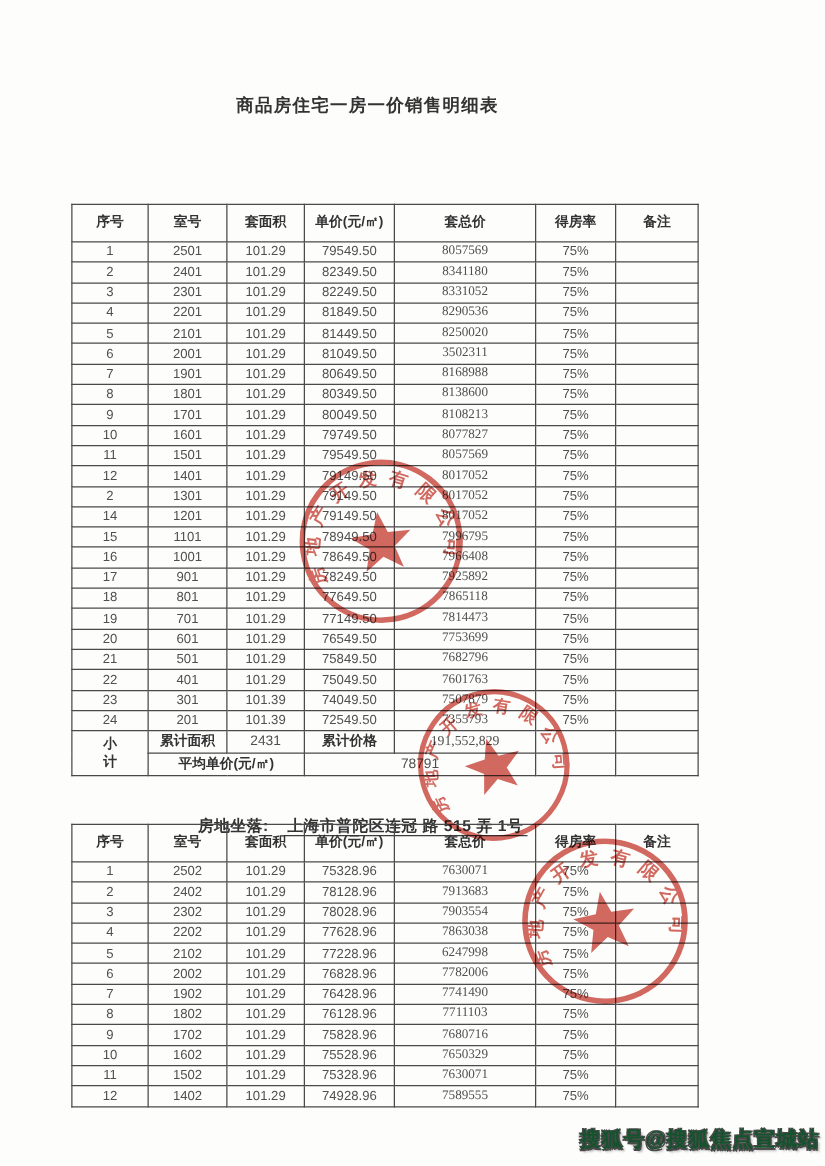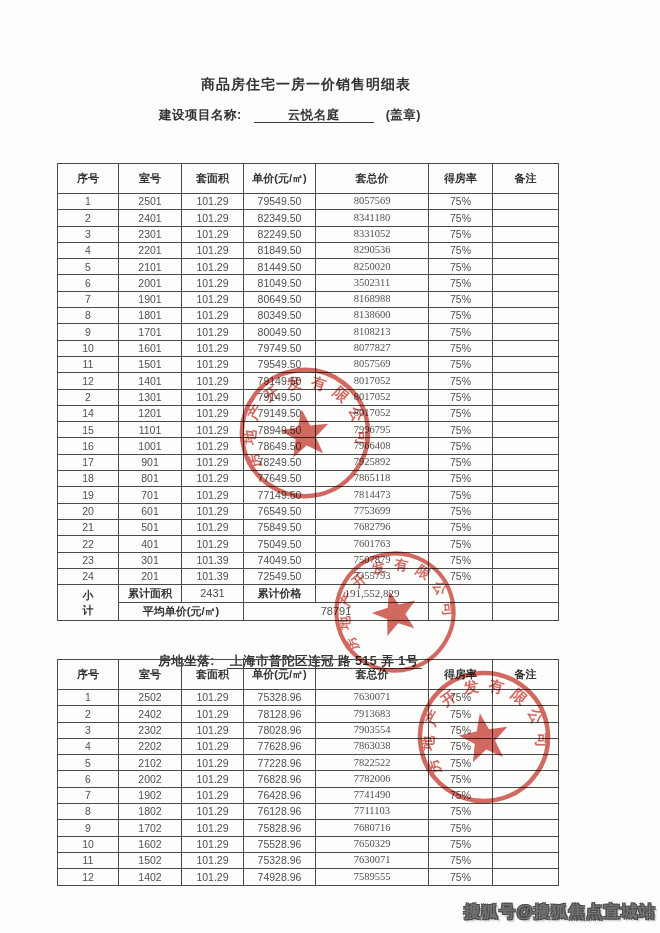--- a/index.html
+++ b/index.html
@@ -4,21 +4,21 @@
 <style>
   html,body{margin:0;padding:0;}
   body{
     width:660px;height:933px;position:relative;overflow:hidden;
     background:#fdfdfc;
     font-family:"Liberation Sans","DejaVu Sans",sans-serif;
     -webkit-font-smoothing:antialiased;
   }
   .doc{position:absolute;left:57px;top:0;width:466px;height:933px;}
   .title{
-    position:absolute;top:76px;left:16px;width:100%;text-align:center;
+    position:absolute;top:76px;left:4px;width:100%;text-align:center;
     font-size:14px;font-weight:bold;color:#333;letter-spacing:1px;
   }
   .hline{
     position:absolute;left:0;width:100%;text-align:center;
     font-size:12.5px;font-weight:bold;color:#333;letter-spacing:.5px;white-space:nowrap;
   }
   .project-line{top:107px;}
   .loc-line-1{top:142px;}
   .loc-line-2{top:629px;margin-top:24px;}
   .u{border-bottom:1.5px solid #3c3c3c;padding:0 3px;}
@@ -49,37 +49,32 @@
   .stamp{
     position:absolute;opacity:.8;mix-blend-mode:multiply;
     pointer-events:none;
   }
   .stamp-1{left:236px;top:364px;width:138px;height:138px;transform:rotate(-8deg);}
   .stamp-2{left:331px;top:548px;width:128px;height:128px;transform:rotate(-16deg);}
   .stamp-3{left:414px;top:667px;width:140px;height:140px;transform:rotate(-10deg);}
 
   .watermark{
     position:absolute;right:4px;top:901px;
-    font-size:16.5px;font-weight:bold;color:#737373;letter-spacing:1px;white-space:nowrap;
+    font-size:16.5px;font-weight:bold;color:#14532d;letter-spacing:1px;white-space:nowrap;
     text-shadow:-1px -1px 0 #4a4a4a,1px -1px 0 #4a4a4a,-1px 1px 0 #4a4a4a,
                 1px 1px 0 #4a4a4a,2px 2px 2px rgba(0,0,0,.35);
   }
 </style>
 </head>
 <body>
 
 <div class="doc">
 
   <div class="title">商品房住宅一房一价销售明细表</div>
 
-  <div class="hline project-line">
-    <span>建设项目名称:</span><span class="gap"></span>
-    <span class="u-wide">云悦名庭</span><span class="gap"></span>
-    <span>(盖章)</span>
-  </div>
 
 
   <table class="tbl1">
     <thead>
       <tr>
           <th class="c0">序号</th>
           <th class="c1">室号</th>
           <th class="c2">套面积</th>
           <th class="c3">单价(元/㎡)</th>
           <th class="c4">套总价</th>
@@ -376,21 +371,21 @@
           <td class="c3">77628.96</td>
           <td class="c4">7863038</td>
           <td class="c5">75%</td>
           <td class="c6"></td>
         </tr>
         <tr>
           <td class="c0">5</td>
           <td class="c1">2102</td>
           <td class="c2">101.29</td>
           <td class="c3">77228.96</td>
-          <td class="c4">7822522</td>
+          <td class="c4">6247998</td>
           <td class="c5">75%</td>
           <td class="c6"></td>
         </tr>
         <tr>
           <td class="c0">6</td>
           <td class="c1">2002</td>
           <td class="c2">101.29</td>
           <td class="c3">76828.96</td>
           <td class="c4">7782006</td>
           <td class="c5">75%</td>

